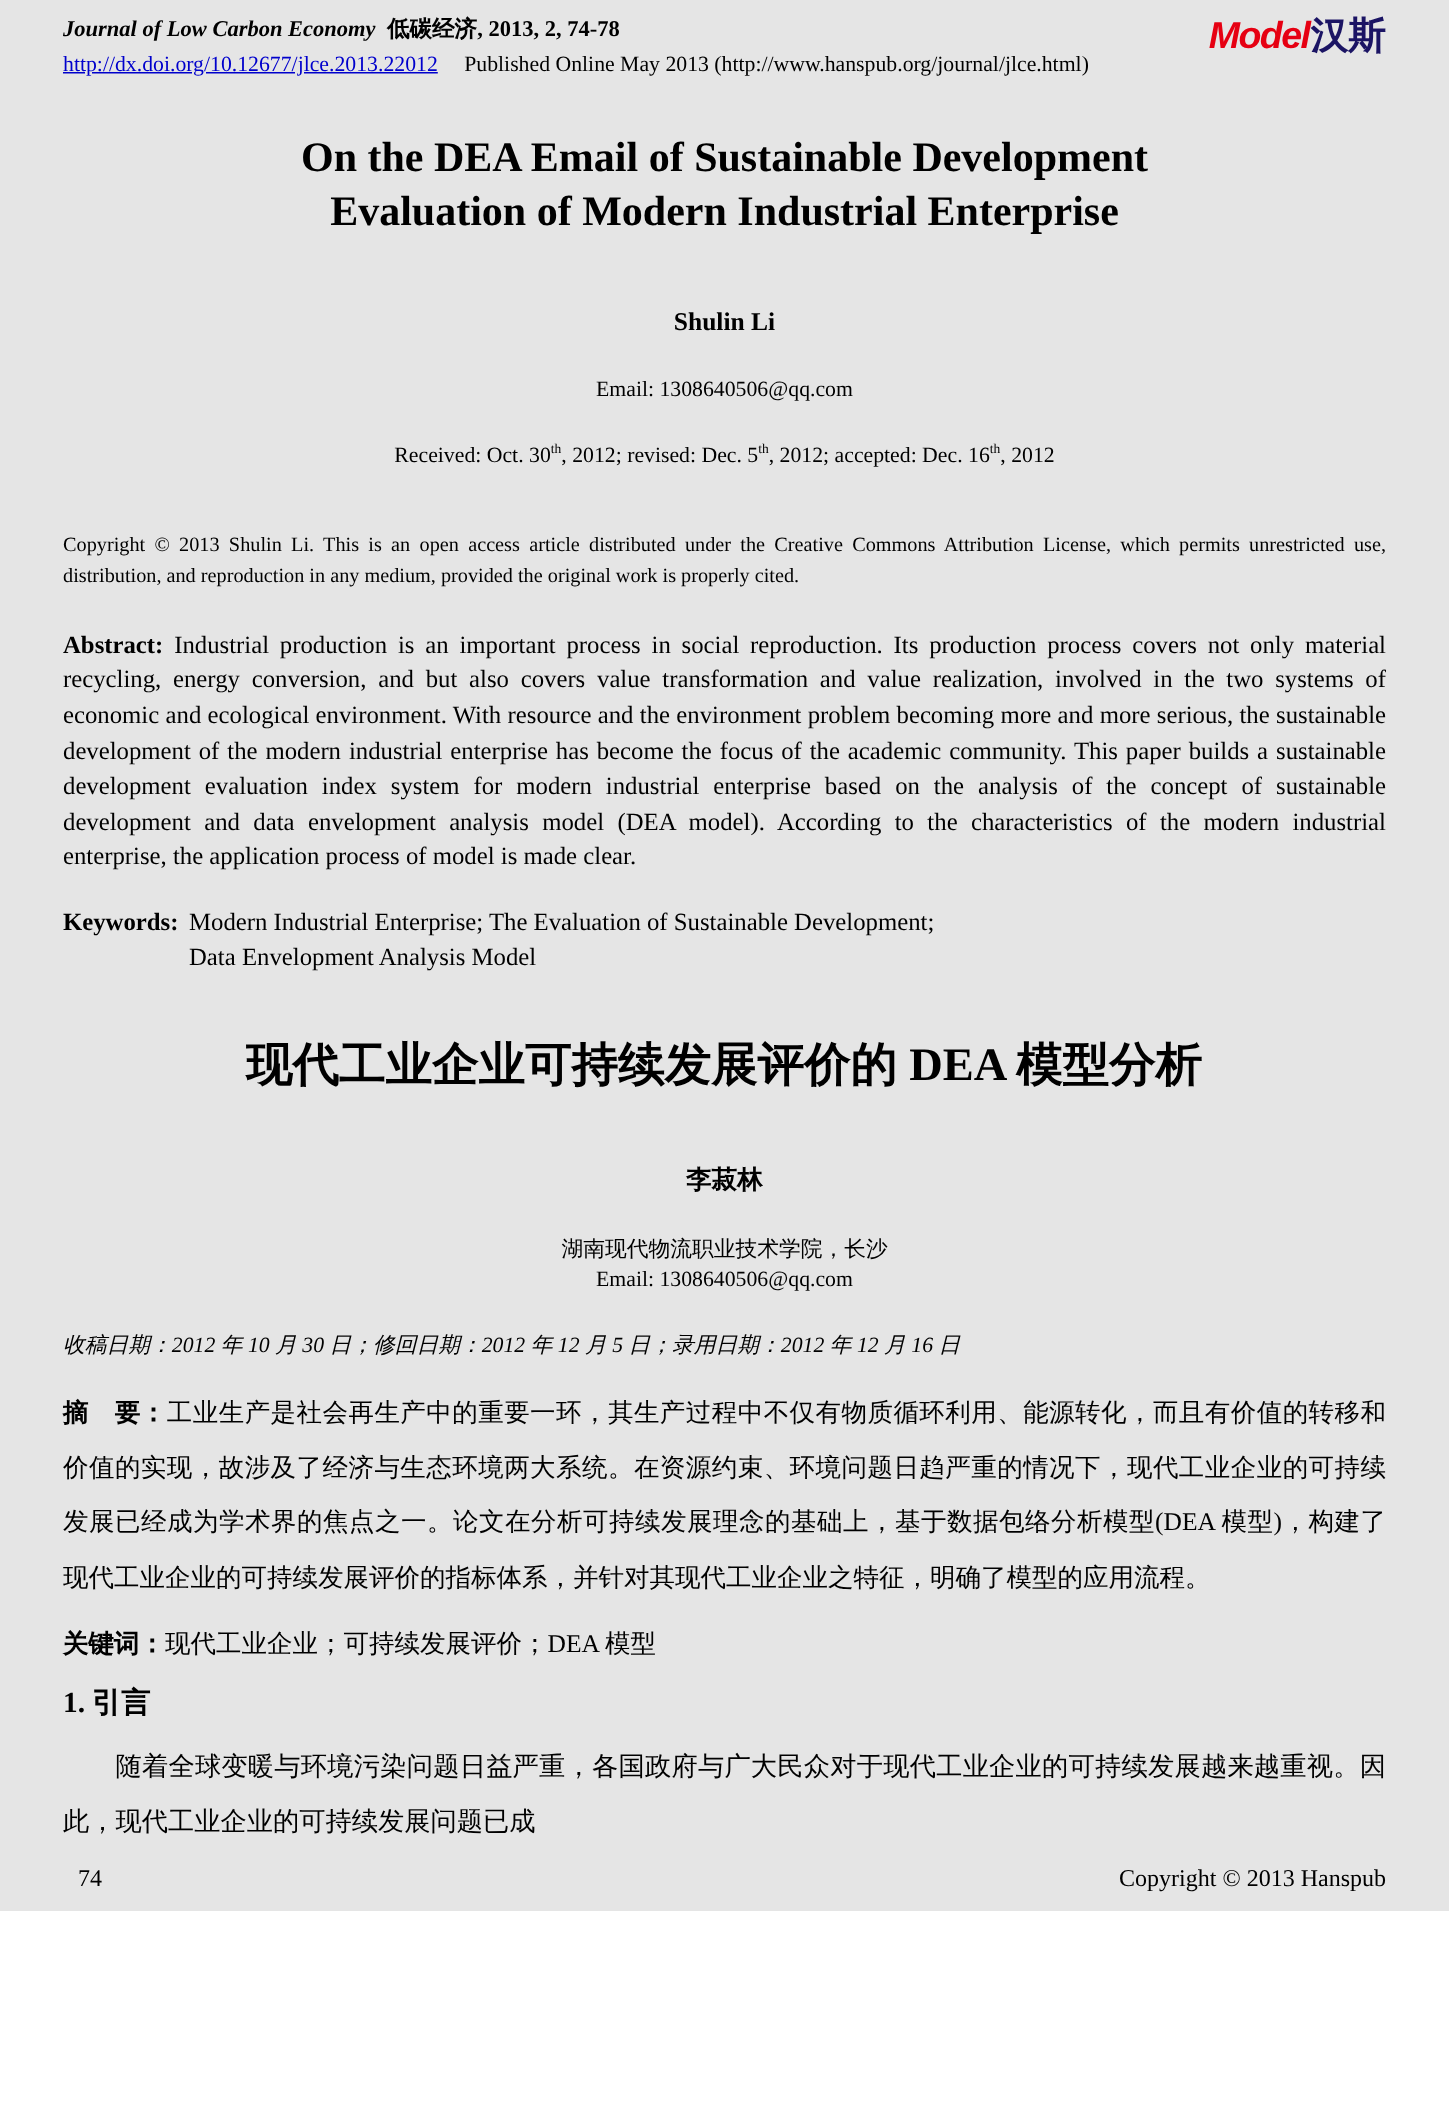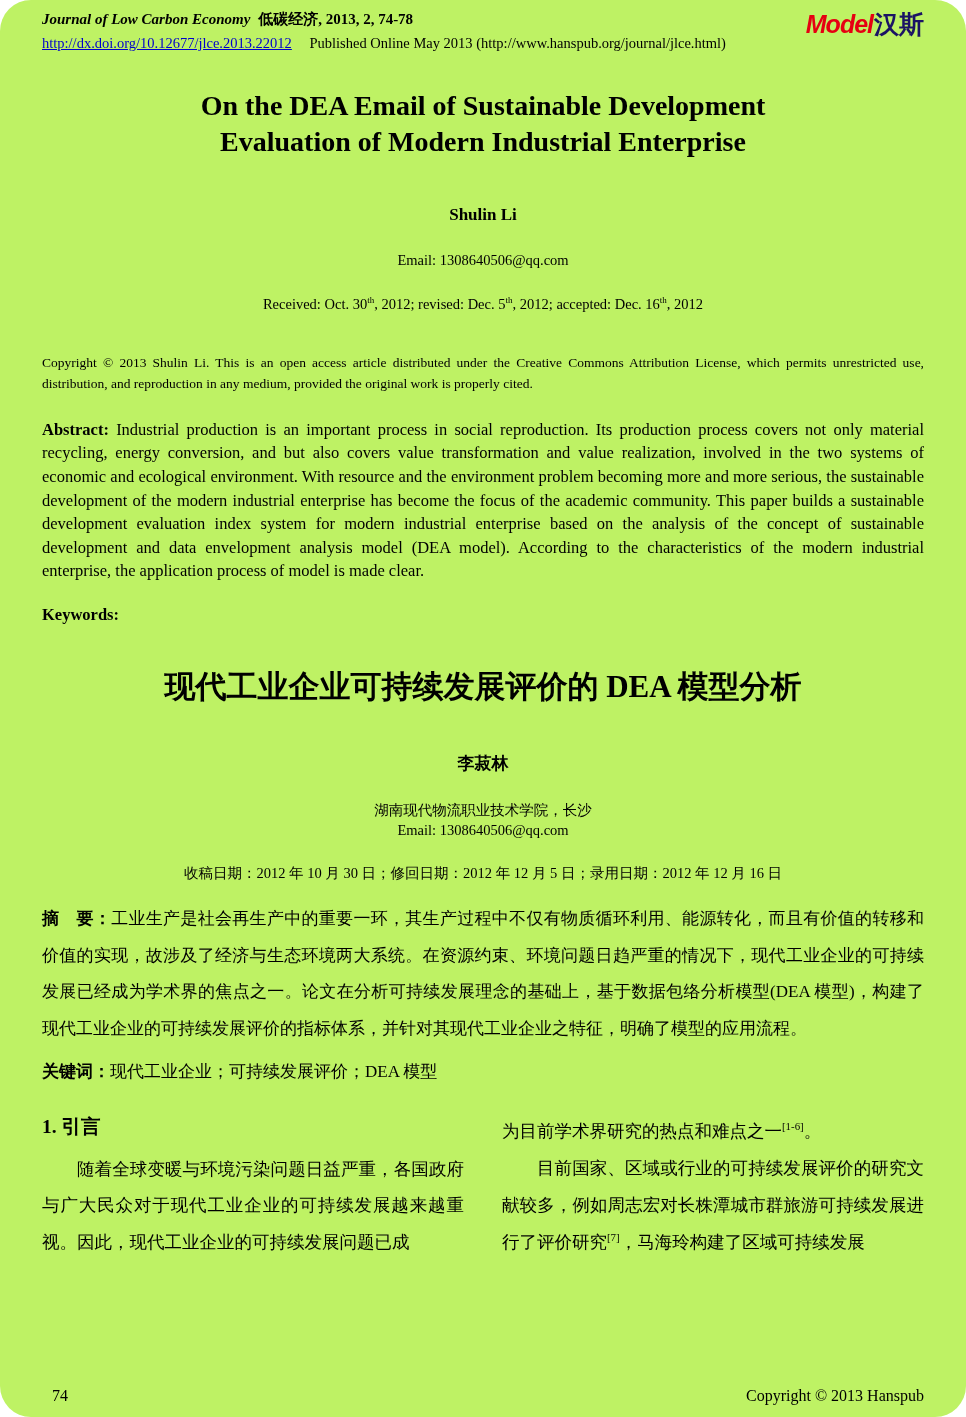--- a/index.html
+++ b/index.html
@@ -4,25 +4,24 @@
 <style>
   * { margin:0; padding:0; box-sizing:border-box; }
   html,body { background:#ffffff; }
   body {
     width:966px; height:1417px;
     color:#000;
     font-family:"Liberation Serif", serif;
   }
   .page {
     position:relative;
-    width:966px; height:1417px;
+    width:966px; height:1274px;
     padding:10px 42px 0 42px;
     overflow:hidden;
-    background:#bef264;
-    border-radius:31px;
+    background:#e5e5e5;
   }
   
   .header-row { display:flex; justify-content:space-between; align-items:flex-start; }
   .journal-line { font-size:15px; font-weight:bold; }
   .journal-en { font-style:italic; }
   .journal-cn { font-style:normal; margin-left:4px; }
   .doi-line { font-size:14.5px; margin-top:6px; }
   .doi-link { color:#0000cc; text-decoration:underline; cursor:pointer; }
   .published { margin-left:14px; }
   .logo { font-size:25px; font-weight:bold; font-family:"Liberation Sans", sans-serif; white-space:nowrap; line-height:1; margin-top:2px; }
@@ -43,25 +42,25 @@
   }
   .abstract {
     margin-top:24px; font-size:16.5px; line-height:1.43; text-align:justify;
   }
   .bold { font-weight:bold; }
   .keywords { margin-top:20px; font-size:16.5px; line-height:1.4; display:flex; }
   .kw-label { flex:0 0 auto; margin-right:7px; }
   
   .title-cn { margin-top:40px; text-align:center; font-size:31px; font-weight:bold; }
   .author-cn { margin-top:44px; text-align:center; font-size:17px; font-weight:bold; }
-  .dates-cn { margin-top:24px; text-align:center; font-size:14.5px; }
+  .dates-cn { margin-top:24px; font-size:14.5px;font-style:italic; }
   .abstract-cn { margin-top:18px; font-size:17px; line-height:2.15; text-align:justify; }
   .keywords-cn { margin-top:8px; font-size:17px; line-height:2.0; }
   
-  .columns { margin-top:24px; display:flex; gap:38px; }
+  .columns { margin-top:9px; display:flex; gap:38px; }
   .col { flex:1 1 0; font-size:17.5px; line-height:2.1; text-align:justify; }
   .section-heading { font-size:19.5px; font-weight:bold; line-height:1.4; margin-bottom:10px; }
   .indent { text-indent:2em; }
   
   .footer {
     position:absolute; left:52px; right:42px; bottom:12px;
     display:flex; justify-content:space-between;
     font-size:16px;
   }
 </style>
@@ -95,20 +94,24 @@
   </div>
 
   <p class="received"><span>Received: Oct. 30</span><sup>th</sup><span>, 2012; revised: Dec. 5</span><sup>th</sup><span>, 2012; accepted: Dec. 16</span><sup>th</sup><span>, 2012</span></p>
 
   <p class="copyright-notice">Copyright © 2013 Shulin Li. This is an open access article distributed under the Creative Commons Attribution License, which permits unrestricted use, distribution, and reproduction in any medium, provided the original work is properly cited.</p>
 
   <p class="abstract"><span class="bold">Abstract:</span> <span>Industrial production is an important process in social reproduction. Its production process covers not only material recycling, energy conversion, and but also covers value transformation and value realization, involved in the two systems of economic and ecological environment. With resource and the environment problem becoming more and more serious, the sustainable development of the modern industrial enterprise has become the focus of the academic community. This paper builds a sustainable development evaluation index system for modern industrial enterprise based on the analysis of the concept of sustainable development and data envelopment analysis model (DEA model). According to the characteristics of the modern industrial enterprise, the application process of model is made clear.</span></p>
 
   <div class="keywords">
     <span class="bold kw-label">Keywords:</span>
+    <div class="kw-body">
+      <div>Modern Industrial Enterprise; The Evaluation of Sustainable Development;</div>
+      <div>Data Envelopment Analysis Model</div>
+    </div>
   </div>
 
   <h1 class="title-cn">现代工业企业可持续发展评价的 DEA 模型分析</h1>
 
   <p class="author-cn">李菽林</p>
 
   <div class="affil-block">
     <p class="affil">湖南现代物流职业技术学院，长沙</p>
     <p class="affil">Email: 1308640506@qq.com</p>
   </div>
@@ -117,24 +120,20 @@
 
   <p class="abstract-cn"><span class="bold">摘　要：</span><span>工业生产是社会再生产中的重要一环，其生产过程中不仅有物质循环利用、能源转化，而且有价值的转移和价值的实现，故涉及了经济与生态环境两大系统。在资源约束、环境问题日趋严重的情况下，现代工业企业的可持续发展已经成为学术界的焦点之一。论文在分析可持续发展理念的基础上，基于数据包络分析模型(DEA 模型)，构建了现代工业企业的可持续发展评价的指标体系，并针对其现代工业企业之特征，明确了模型的应用流程。</span></p>
 
   <p class="keywords-cn"><span class="bold">关键词：</span><span>现代工业企业；可持续发展评价；DEA 模型</span></p>
 
   <div class="columns">
     <div class="col">
       <h2 class="section-heading">1. 引言</h2>
       <p class="indent">随着全球变暖与环境污染问题日益严重，各国政府与广大民众对于现代工业企业的可持续发展越来越重视。因此，现代工业企业的可持续发展问题已成</p>
     </div>
-    <div class="col">
-      <p><span>为目前学术界研究的热点和难点之一</span><sup>[1-6]</sup><span>。</span></p>
-      <p class="indent"><span>目前国家、区域或行业的可持续发展评价的研究文献较多，例如周志宏对长株潭城市群旅游可持续发展进行了评价研究</span><sup>[7]</sup><span>，马海玲构建了区域可持续发展</span></p>
-    </div>
   </div>
 
   <div class="footer">
     <span>74</span>
     <span>Copyright © 2013 Hanspub</span>
   </div>
 
 </div>
 
 </body></html>

